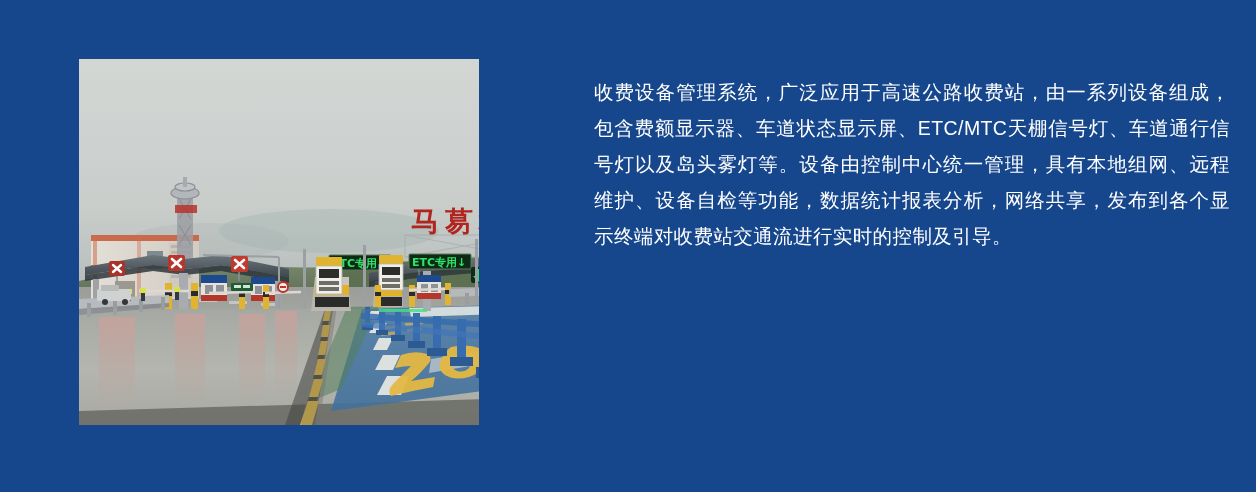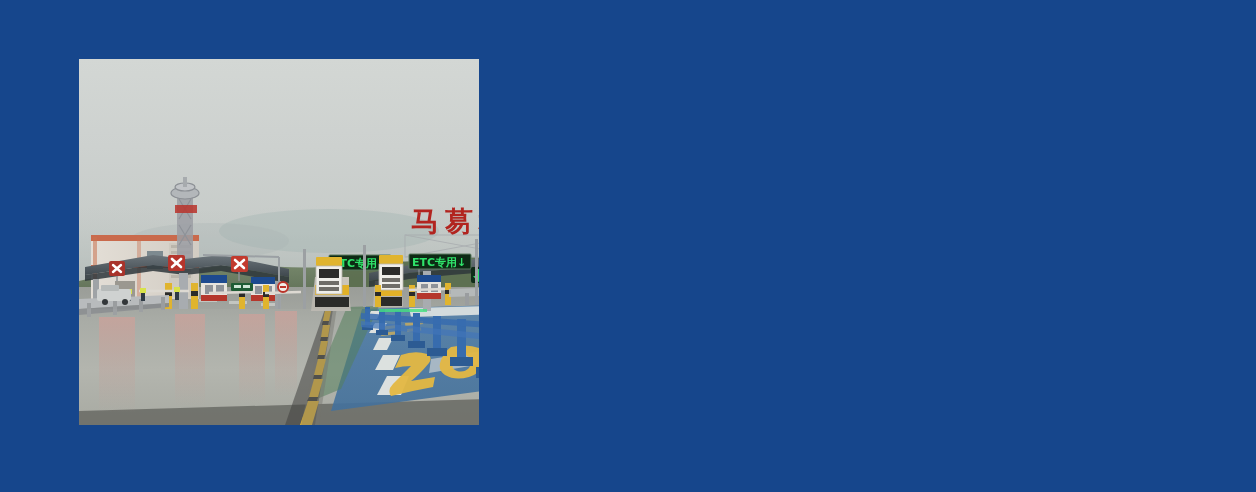--- a/index.html
+++ b/index.html
@@ -466,14 +466,17 @@
 
       <g>
         <circle cx="204" cy="228" r="5" fill="#f0eee9" stroke="#bb342a" stroke-width="2"></circle>
         <line x1="201" y1="228" x2="207" y2="228" stroke="#bb342a" stroke-width="2"></line>
       </g>
 
       <rect x="0" y="250" width="480" height="116" fill="#ffffff" opacity="0.04"></rect>
     </svg>
   </div>
 
+  <div class="desc-block">
+    <p class="desc-text">收费设备管理系统，广泛应用于高速公路收费站，由一系列设备组成，包含费额显示器、车道状态显示屏、ETC/MTC天棚信号灯、车道通行信号灯以及岛头雾灯等。设备由控制中心统一管理，具有本地组网、远程维护、设备自检等功能，数据统计报表分析，网络共享，发布到各个显示终端对收费站交通流进行实时的控制及引导。</p>
+  </div>
 
 </div>
 
 </body></html>

